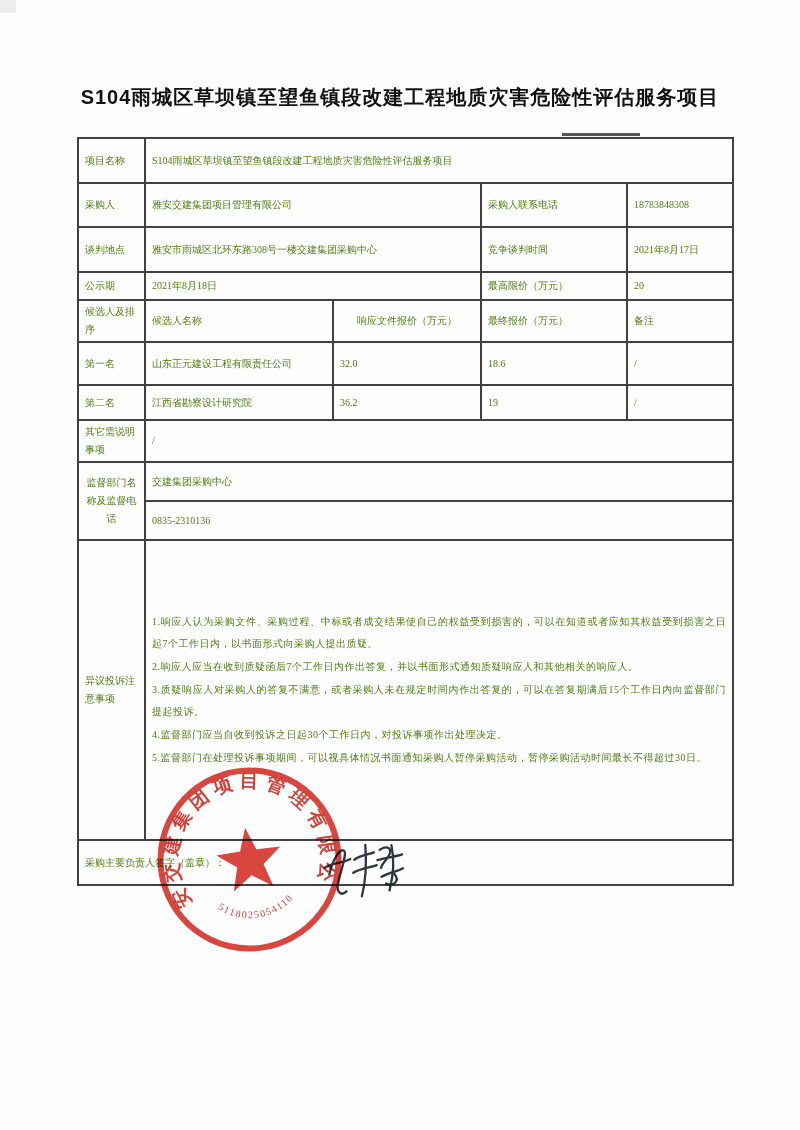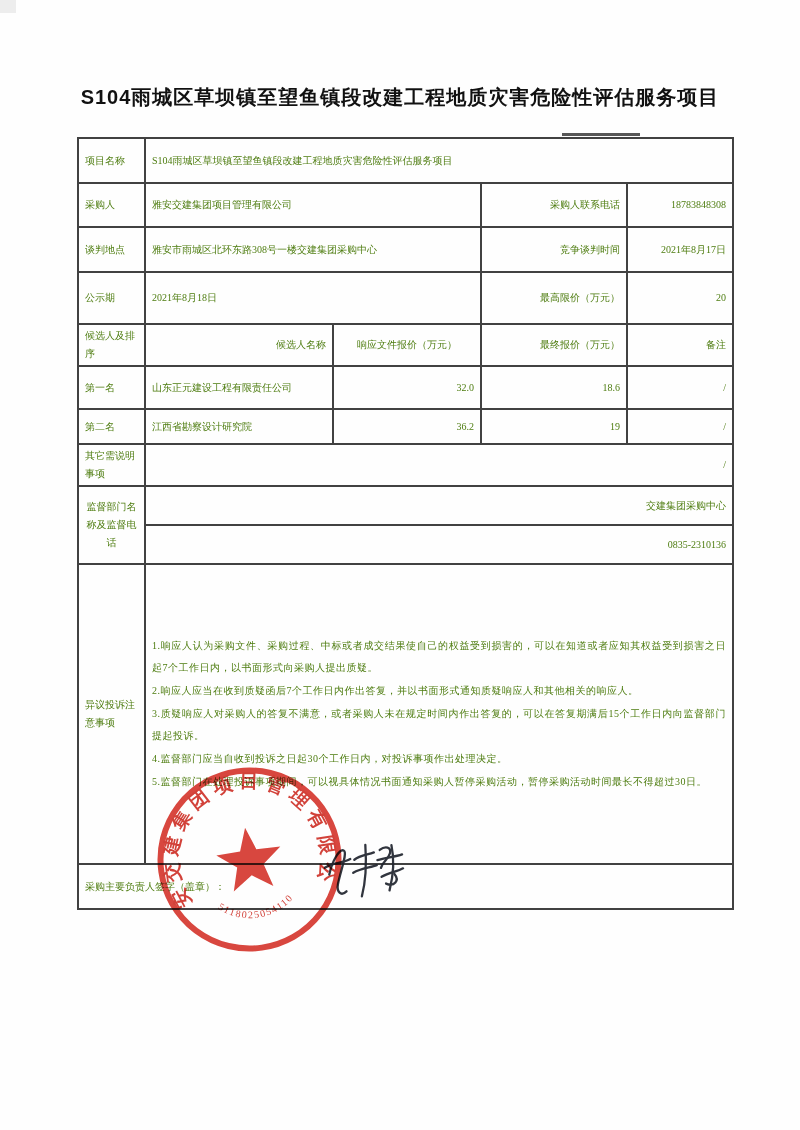--- a/index.html
+++ b/index.html
@@ -16,23 +16,23 @@
   table.form{
     position:absolute;left:77px;top:137px;width:655px;
     border-collapse:collapse;table-layout:fixed;
     font-size:10px;line-height:18px;color:#4d7c0f;
   }
   table.form td{
     border:2px solid #414141;padding:2px 6px;vertical-align:middle;
     word-break:break-all;overflow:hidden;
   }
   td.lbl{padding:2px 3px;text-align:left;}
-  td.ctr{text-align:right;padding:2px 2px;}
+  td.ctr{text-align:left;padding:2px 2px;}
   td.val{text-align:left;}
-  tr.r1{height:45px;} tr.r2{height:44px;} tr.r3{height:45px;} tr.r4{height:52px;}
+  tr.r1{height:45px;} tr.r2{height:44px;} tr.r3{height:45px;} tr.r4{height:28px;}
   tr.r5{height:39px;} tr.r6{height:43px;} tr.r7{height:35px;} tr.r8{height:42px;}
   tr.r9{height:39px;} tr.r10{height:39px;} tr.r11{height:300px;} tr.r12{height:45px;}
   td.priceHdr{padding:2px 8px;text-align:center;}
   td.objection-cell{padding:6px 8px;text-align:justify;letter-spacing:.5px;}
   .objection-cell p{margin:1px 0;line-height:22px;}
   td.sig-cell{padding:2px 5px;}
   .artifact-dark{position:absolute;left:562px;top:133px;width:78px;height:3px;background:#1f1f1f;opacity:.75;}
   .seal{
     position:absolute;left:147px;top:757px;width:205px;height:205px;
     transform:rotate(-8deg);mix-blend-mode:multiply;opacity:.92;pointer-events:none;

